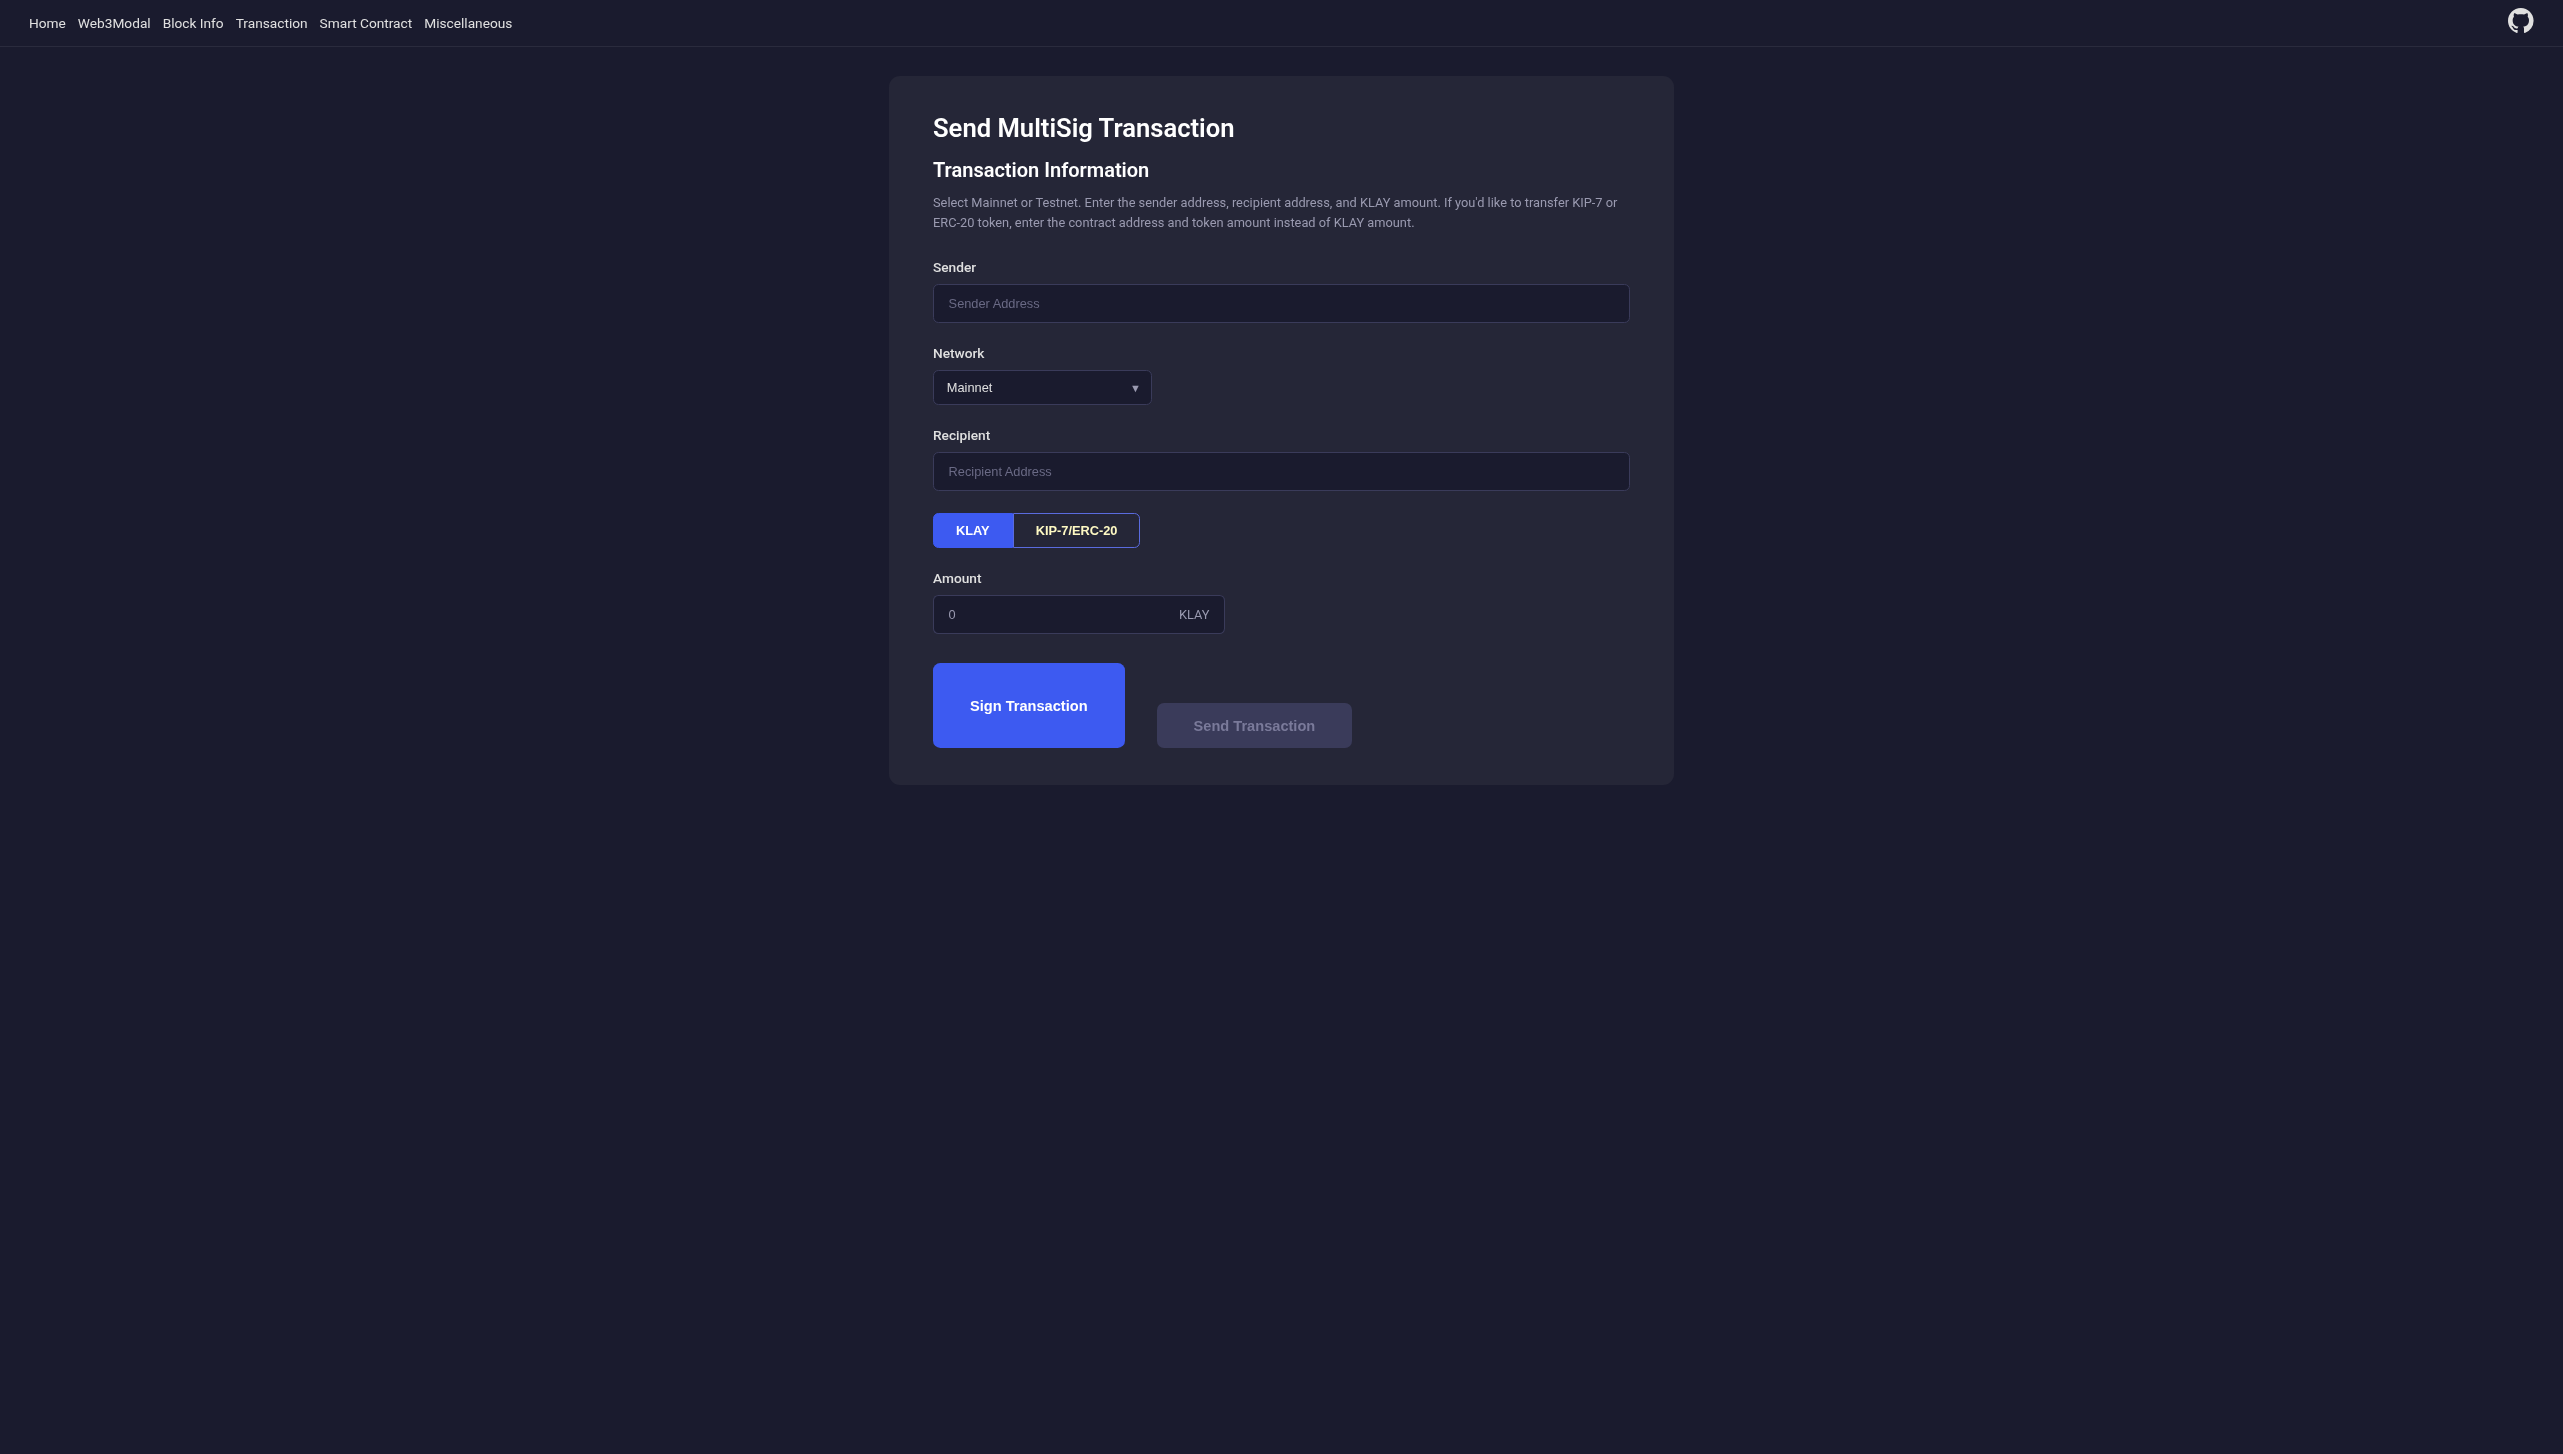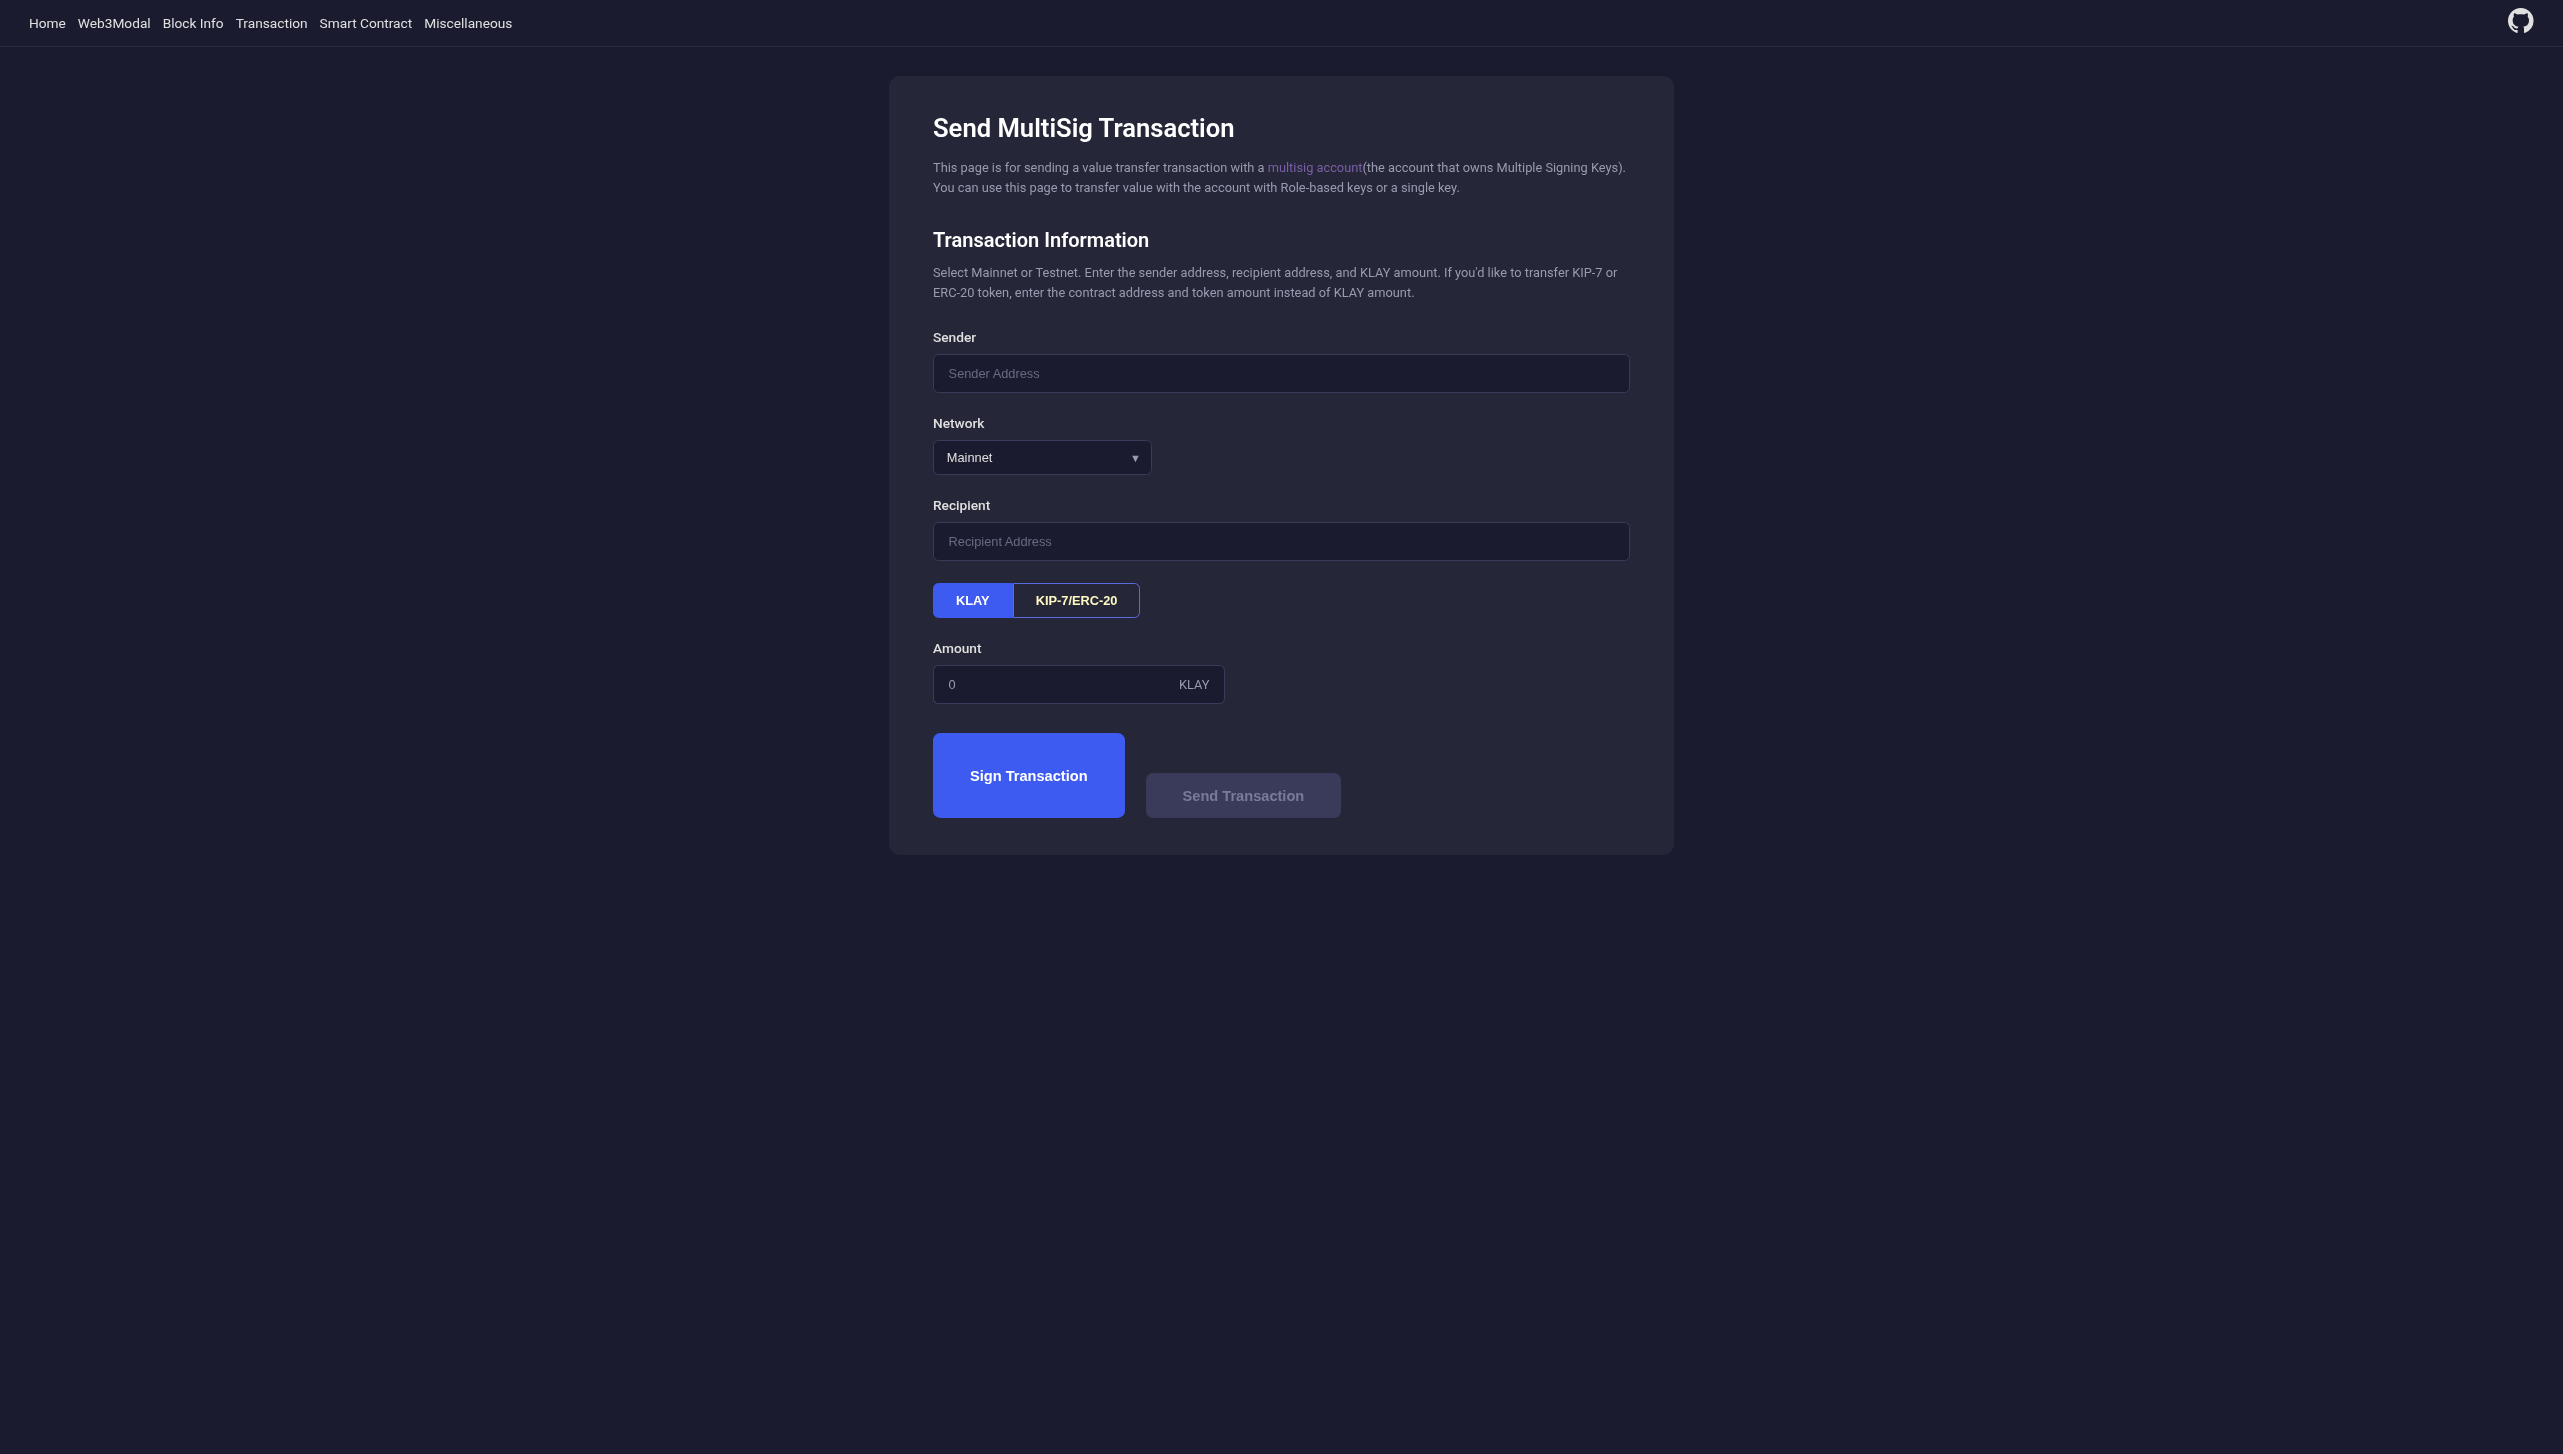--- a/index.html
+++ b/index.html
@@ -205,21 +205,21 @@
       border-radius: 0 5.5px 5.5px 0;
       padding: 11px 14.6px;
       font-size: 12.8px;
       color: #9a9ab0;
       display: flex;
       align-items: center;
     }
 
     .actions-row {
       display: flex;
-      gap: 21px;
+      gap: 32px;
       margin-top: 29px;
     }
 
     .btn-sign {
       background-color: #3d5af1;
       color: #ffffff;
       border: none;
       border-radius: 7.3px;
       padding: 14.6px 37px;
       font-size: 14.6px;
@@ -256,23 +256,20 @@
   <a href="#">
     <svg class="github-icon" viewBox="0 0 24 24" xmlns="http://www.w3.org/2000/svg">
       <path d="M12 0C5.37 0 0 5.37 0 12c0 5.31 3.435 9.795 8.205 11.385.6.105.825-.255.825-.57 0-.285-.015-1.23-.015-2.235-3.015.555-3.795-.735-4.035-1.41-.135-.345-.72-1.41-1.23-1.695-.42-.225-1.02-.78-.015-.795.945-.015 1.62.87 1.845 1.23 1.08 1.815 2.805 1.305 3.495.99.105-.78.42-1.305.765-1.605-2.67-.3-5.46-1.335-5.46-5.925 0-1.305.465-2.385 1.23-3.225-.12-.3-.54-1.53.12-3.18 0 0 1.005-.315 3.3 1.23.96-.27 1.98-.405 3-.405s2.04.135 3 .405c2.295-1.56 3.3-1.23 3.3-1.23.66 1.65.24 2.88.12 3.18.765.84 1.23 1.905 1.23 3.225 0 4.605-2.805 5.625-5.475 5.925.435.375.81 1.095.81 2.22 0 1.605-.015 2.895-.015 3.3 0 .315.225.69.825.57A12.02 12.02 0 0 0 24 12c0-6.63-5.37-12-12-12z"></path>
     </svg>
   </a>
 </nav>
 
 <div class="main-content">
   <div class="card">
     <h1 class="page-title">Send MultiSig Transaction</h1>
-    <p class="description">
-      <span>This page is for sending a value transfer transaction with a </span><a class="link-text">multisig account</a><span>(the account that owns Multiple Signing Keys). You can use this page to transfer value with the account with Role-based keys or a single key.</span>
-    </p>
 
     <h2 class="section-title">Transaction Information</h2>
     <p class="section-description">Select Mainnet or Testnet. Enter the sender address, recipient address, and KLAY amount. If you'd like to transfer KIP-7 or ERC-20 token, enter the contract address and token amount instead of KLAY amount.</p>
 
     <div class="field-group">
       <div class="field-label">Sender</div>
       <input type="text" placeholder="Sender Address" style="">
     </div>
 
     <div class="field-group">

